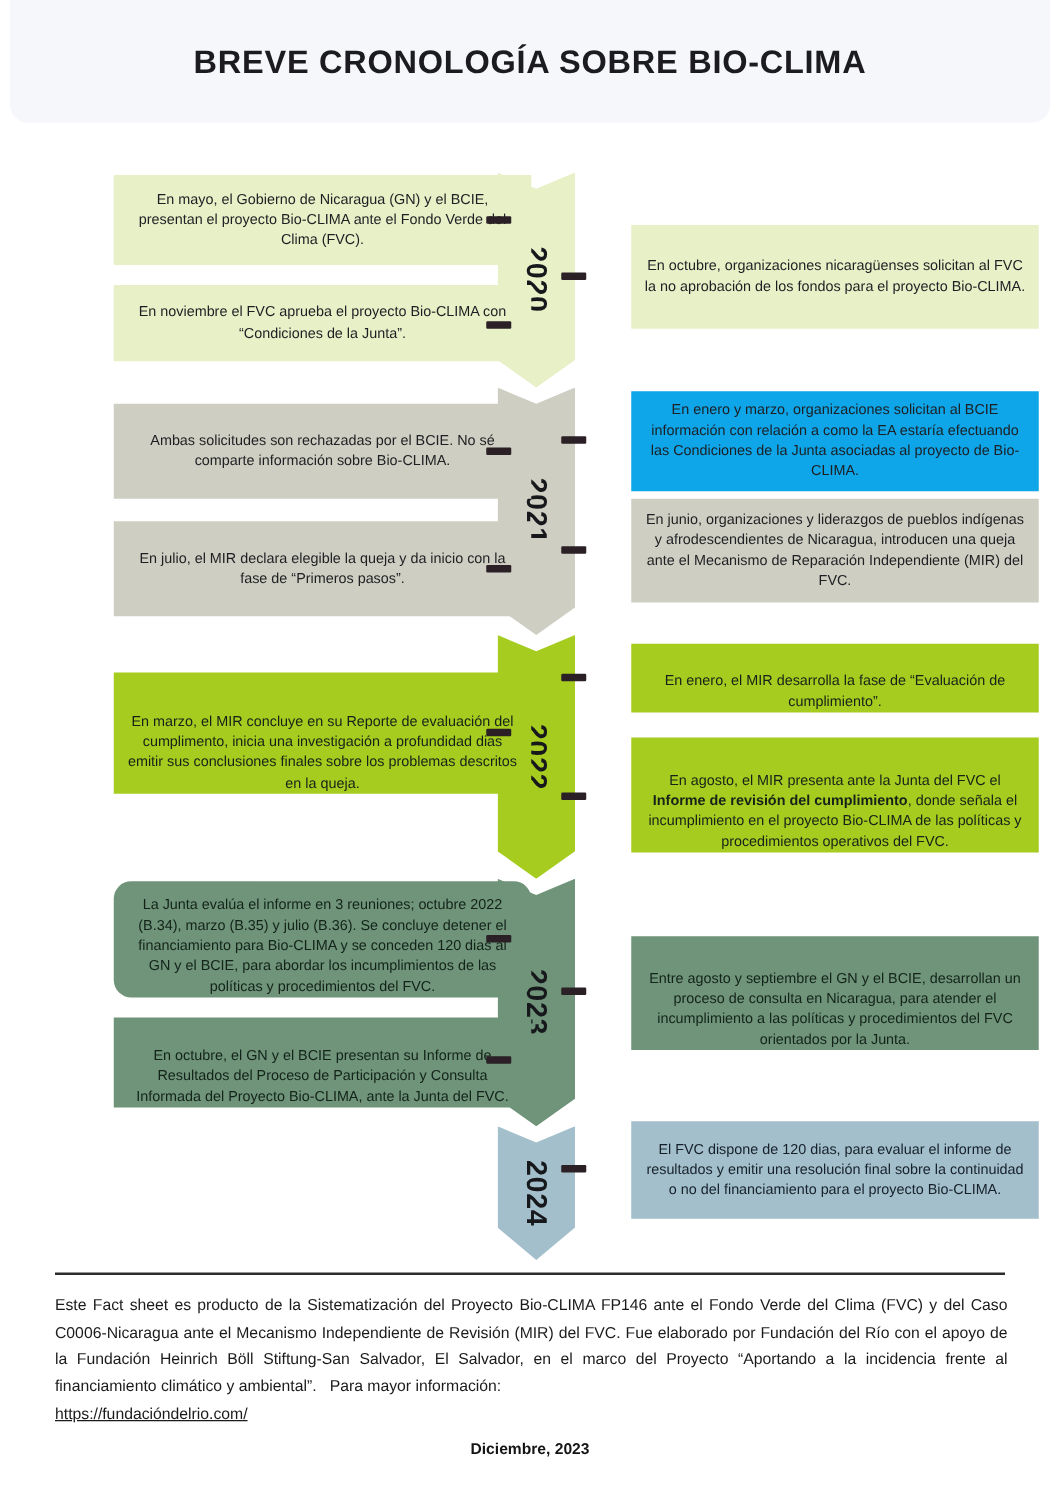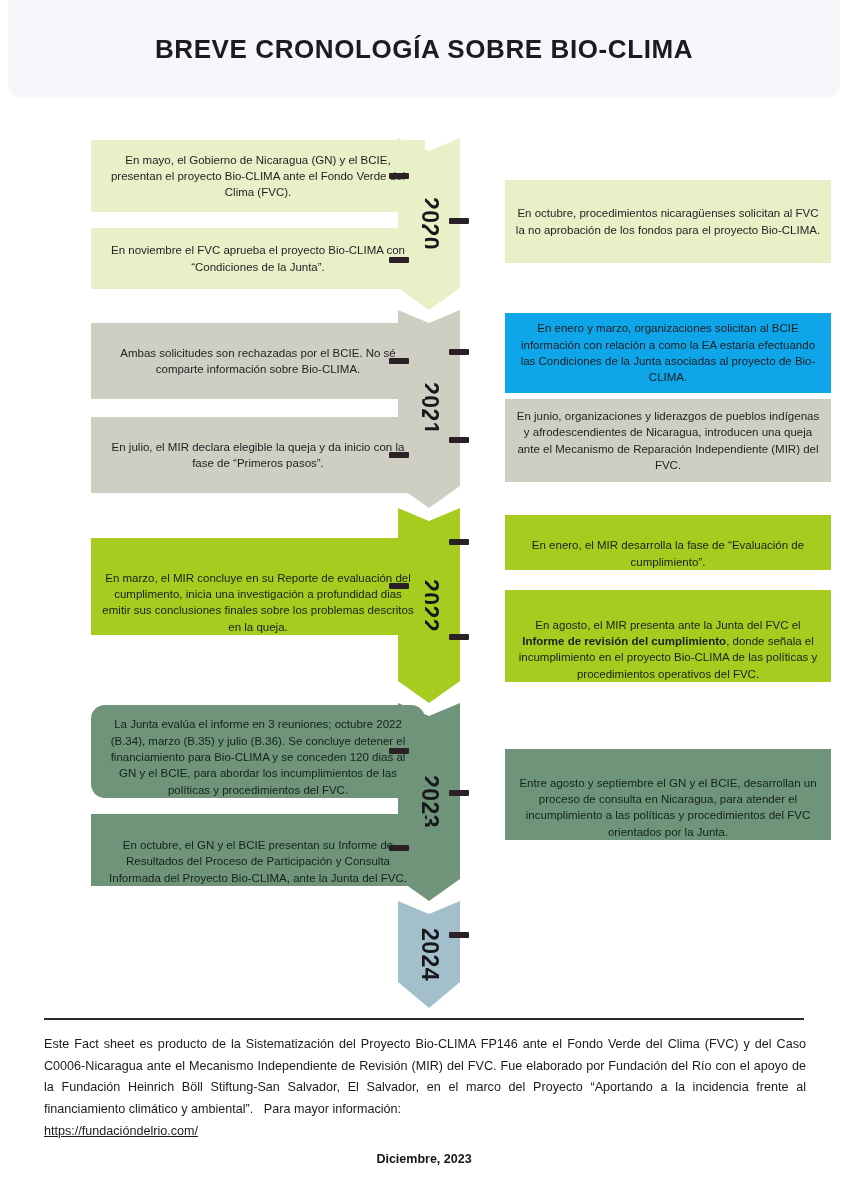--- a/index.html
+++ b/index.html
@@ -117,21 +117,21 @@
     <p>En mayo, el Gobierno de Nicaragua (GN) y el BCIE, presentan el proyecto Bio-CLIMA ante el Fondo Verde del Clima (FVC).</p>
   </div>
   <div class="conn" style="left:389px; top:173px;"></div>
 
   <div class="box" id="b1" style="left: 55px; top: 228px; width: 334px; height: 61px; background: rgb(232, 240, 200); color: rgb(29, 31, 34);">
     <p>En noviembre el FVC aprueba el proyecto Bio-CLIMA con “Condiciones de la Junta”.</p>
   </div>
   <div class="conn" style="left:389px; top:257px;"></div>
 
   <div class="box" id="b2" style="left: 469px; top: 180px; width: 326px; height: 83px; background: rgb(232, 240, 200); color: rgb(29, 31, 34);">
-    <p>En octubre, procedimientos nicaragüenses solicitan al FVC la no aprobación de los fondos para el proyecto Bio-CLIMA.</p>
+    <p>En octubre, organizaciones nicaragüenses solicitan al FVC la no aprobación de los fondos para el proyecto Bio-CLIMA.</p>
   </div>
   <div class="conn" style="left:449px; top:218px;"></div>
 
   <div class="box" id="b3" style="left: 55px; top: 323px; width: 334px; height: 76px; background: rgb(207, 206, 194); color: rgb(29, 31, 34);">
     <p>Ambas solicitudes son rechazadas por el BCIE. No sé comparte información sobre Bio-CLIMA.</p>
   </div>
   <div class="conn" style="left:389px; top:358px;"></div>
 
   <div class="box" id="b4" style="left: 55px; top: 417px; width: 334px; height: 76px; background: rgb(207, 206, 194); color: rgb(29, 31, 34);">
     <p>En julio, el MIR declara elegible la queja y da inicio con la fase de “Primeros pasos”.</p>
@@ -173,20 +173,23 @@
   <div class="box dark" id="b11" style="left: 55px; top: 814px; width: 334px; height: 72px; background: rgb(111, 148, 121); color: rgb(19, 35, 26);">
     <p>En octubre, el GN y el BCIE presentan su Informe de Resultados del Proceso de Participación y Consulta Informada del Proyecto Bio-CLIMA, ante la Junta del FVC.</p>
   </div>
   <div class="conn" style="left:389px; top:845px;"></div>
 
   <div class="box dark" id="b12" style="left: 469px; top: 749px; width: 326px; height: 91px; background: rgb(111, 148, 121); color: rgb(19, 35, 26);">
     <p>Entre agosto y septiembre el GN y el BCIE, desarrollan un proceso de consulta en Nicaragua, para atender el incumplimiento a las políticas y procedimientos del FVC orientados por la Junta.</p>
   </div>
   <div class="conn" style="left:449px; top:790px;"></div>
 
+  <div class="box white" id="b13" style="left: 469px; top: 897px; width: 326px; height: 78px; background: rgb(162, 191, 203); color: rgb(22, 32, 42);">
+    <p>El FVC dispone de 120 dias, para evaluar el informe de resultados y emitir una resolución final sobre la continuidad o no del financiamiento para el proyecto Bio-CLIMA.</p>
+  </div>
   <div class="conn" style="left:449px; top:932px;"></div>
 
   <div class="rule"></div>
   <div class="footer">
     <span>Este Fact sheet es producto de la Sistematización del Proyecto Bio-CLIMA FP146 ante el Fondo Verde del Clima (FVC) y del Caso C0006-Nicaragua ante el Mecanismo Independiente de Revisión (MIR) del FVC. Fue elaborado por Fundación del Río con el apoyo de la Fundación Heinrich Böll Stiftung-San Salvador, El Salvador, en el marco del Proyecto “Aportando a la incidencia frente al financiamiento climático y ambiental”.</span>
     &nbsp;&nbsp;<span>Para mayor información:</span>
     <br>
     <span class="link">https://fundacióndelrio.com/</span>
   </div>
   <div class="date">Diciembre, 2023</div>

